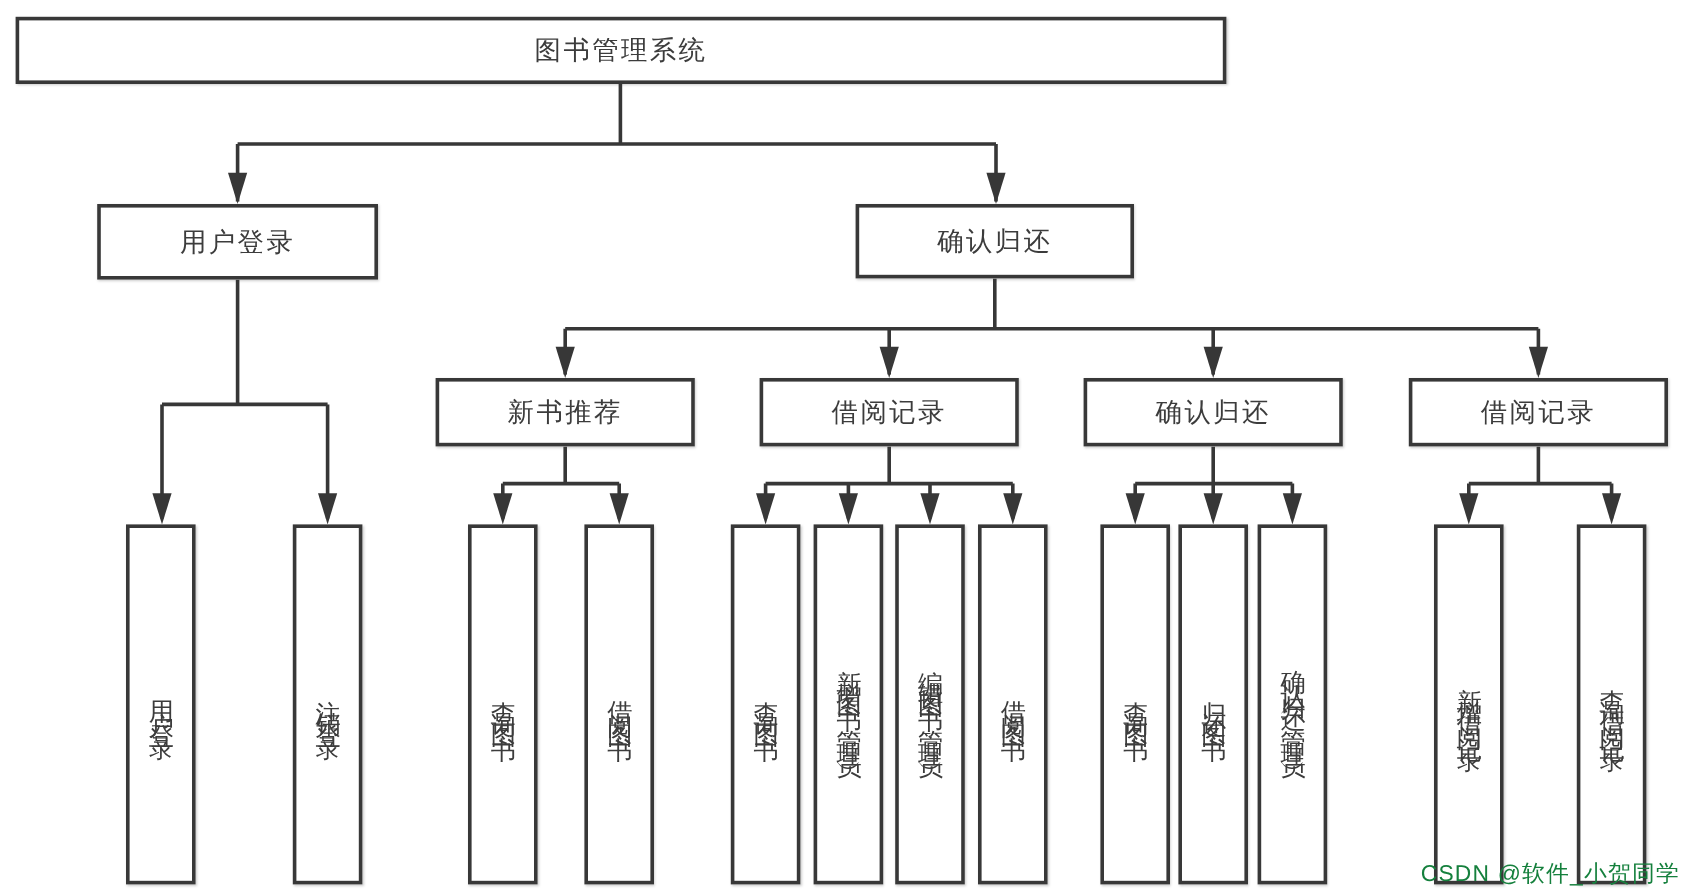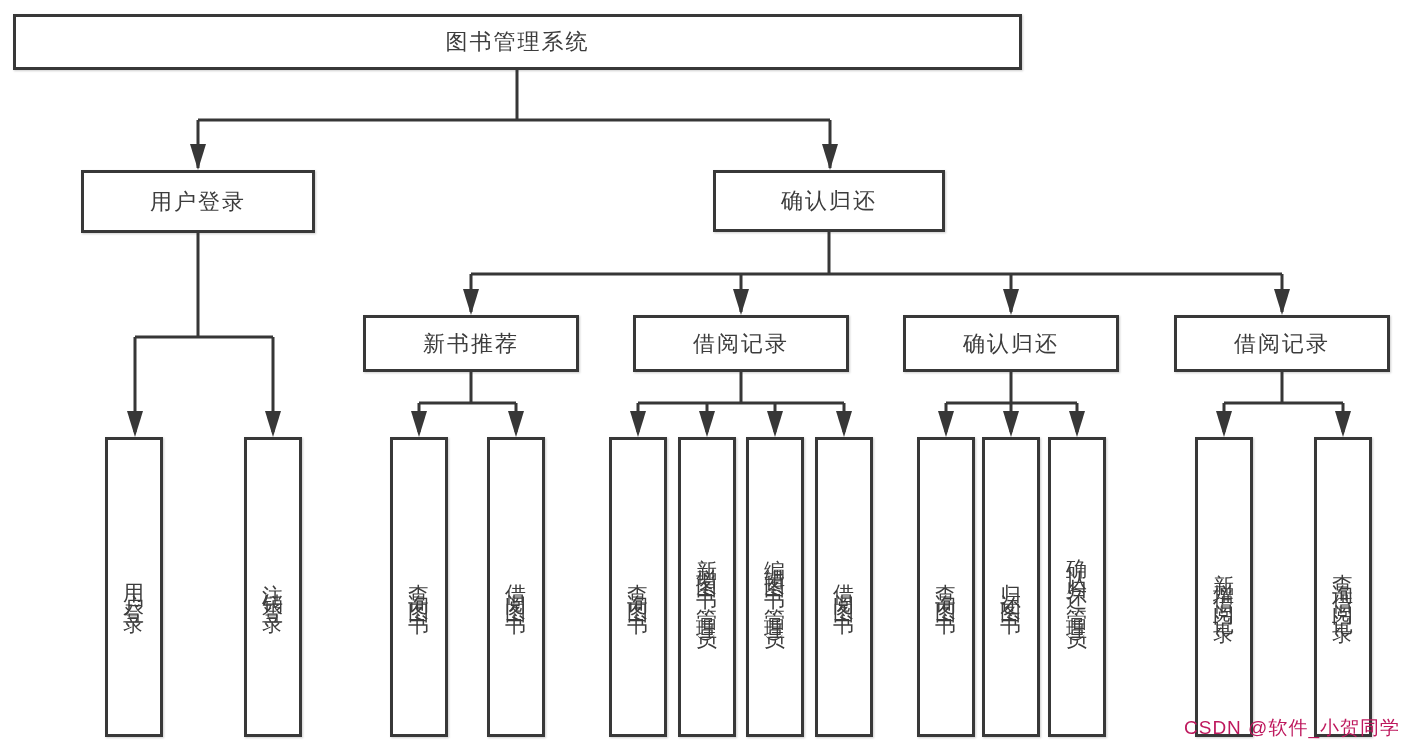--- a/index.html
+++ b/index.html
@@ -65,21 +65,21 @@
   .l10 { left: 982px;  }
   .l11 { left: 1048px; }
   .l12 { left: 1195px; }
   .l13 { left: 1314px; }
   .watermark {
     position: absolute;
     left: 1184px;
     top: 715px;
     font-size: 19px;
     letter-spacing: 1px;
-    color: #be185d;
+    color: #15803d;
     z-index: 5;
     white-space: nowrap;
   }
 </style>
 </head>
 <body>
 
 <div class="stage">
 
   <svg class="connectors" viewBox="0 0 1405 747" xmlns="http://www.w3.org/2000/svg">

